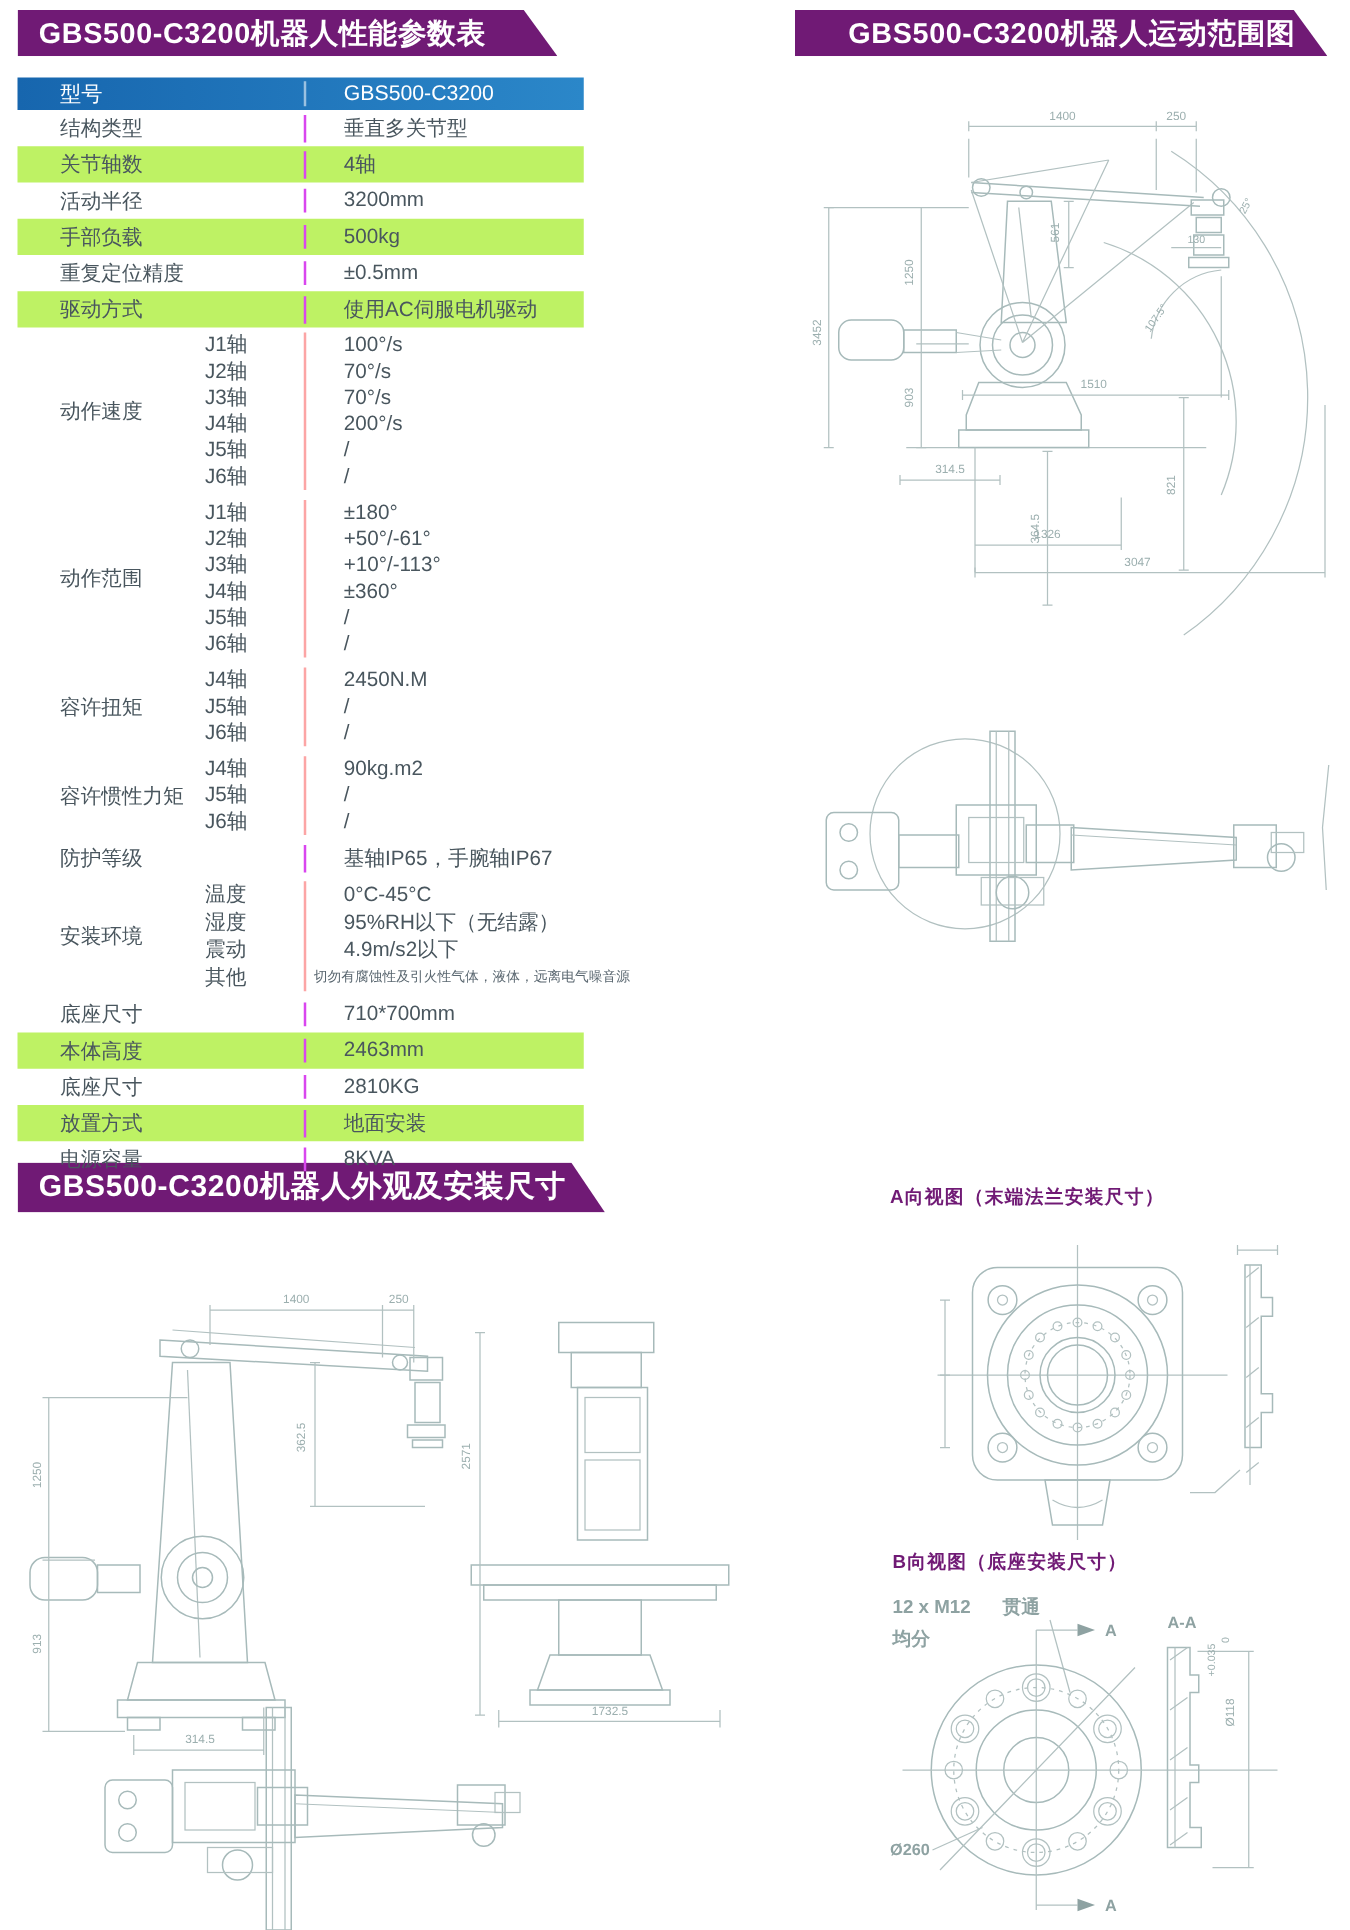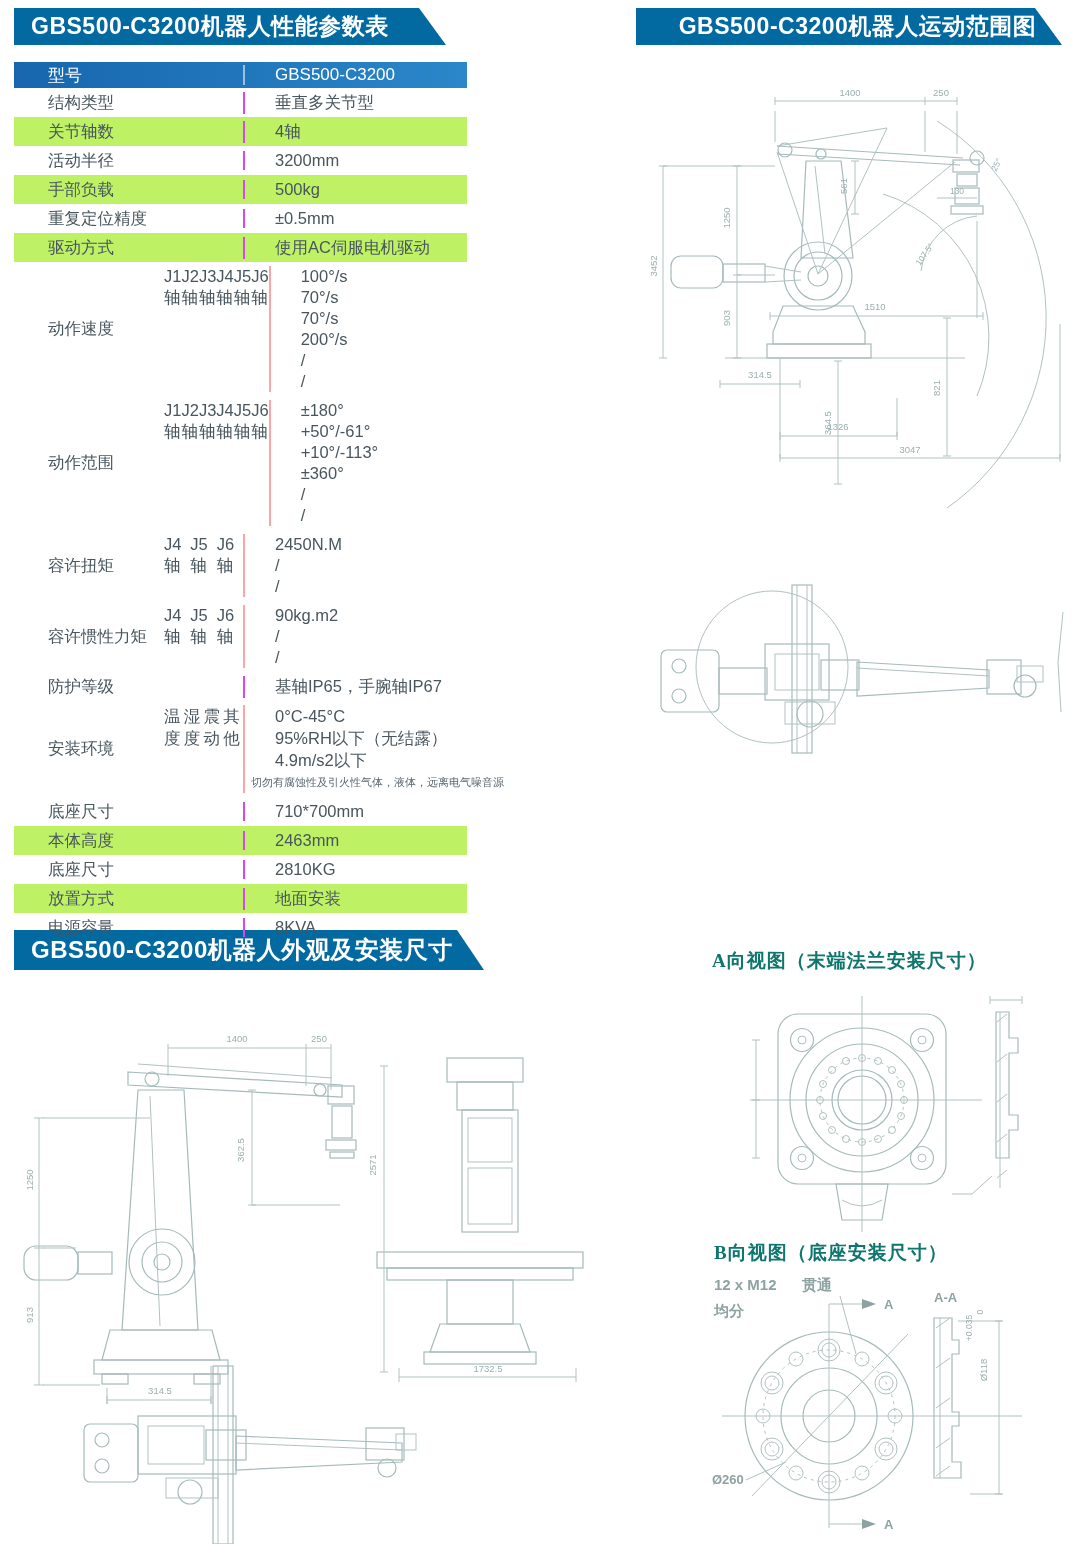--- a/index.html
+++ b/index.html
@@ -1,55 +1,55 @@
 <!DOCTYPE html>
 <html><head>
 <meta charset="utf-8">
 <style>
   html,body{margin:0;padding:0;background:#ffffff;}
   body{width:1080px;height:1544px;position:relative;overflow:hidden;
        font-family:"Liberation Sans","DejaVu Sans",sans-serif;}
   .page{position:absolute;inset:0;background:#ffffff;}
 
   
-  .banner{position:absolute;background:#0369a1;color:#ffffff;font-weight:bold;
+  .banner{position:absolute;background:#701a75;color:#ffffff;font-weight:bold;
           font-size:23px;line-height:37px;padding-left:17px;letter-spacing:.5px;
           clip-path:polygon(0 0,calc(100% - 27px) 0,100% 100%,0 100%);box-sizing:border-box;}
   .banner.spec{left:14px;top:8px;width:432px;height:37px;}
   .banner.motion{left:636px;top:8px;width:426px;height:37px;text-align:center;}
   .banner.appearance{left:14px;top:930px;width:470px;height:40px;line-height:40px;font-size:24px;}
 
   
   .spec-table{position:absolute;left:14px;top:62px;width:453px;color:#49565e;font-size:16.5px;}
   .t-head{display:flex;height:26px;align-items:center;color:#fff;font-size:17px;
           background:linear-gradient(90deg,#1766ae,#2b87c9);}
   .t-head .h-lab{flex:0 0 229px;padding-left:34px;box-sizing:border-box;}
   .t-head .h-val{flex:1;border-left:2px solid rgba(255,255,255,.55);padding-left:30px;box-sizing:border-box;}
   .t-row{display:flex;min-height:29px;align-items:center;}
   .t-row.alt{background:#bef264;}
   .lab{flex:0 0 229px;padding-left:34px;box-sizing:border-box;display:flex;align-items:center;}
   .val{flex:1;border-left:2px solid #d946ef;padding-left:30px;box-sizing:border-box;display:flex;align-items:center;}
   .t-group{display:flex;padding:4px 0;}
   .g-lab{flex:0 0 150px;padding-left:34px;box-sizing:border-box;align-self:center;}
-  .g-mid{flex:0 0 79px;display:flex;flex-direction:row;justify-content:center;}
+  .g-mid{flex:0 0 79px;display:flex;flex-direction:column;justify-content:center;}
   .g-mid span{line-height:21px;}
   .g-val{flex:1;border-left:2px solid #fca5a5;padding-left:30px;box-sizing:border-box;
          display:flex;flex-direction:column;justify-content:center;}
   .g-val span{line-height:21px;}
   .t-group.env .g-mid span,.t-group.env .g-val span{line-height:22px;}
   .g-val .tiny{font-size:11px;line-height:18px;margin-left:-24px;white-space:nowrap;color:#5a6770;}
 
   
   .draw{position:absolute;}
   .ln{stroke:#b2c1c1;fill:none;stroke-width:1;}
   .rb{stroke:#a7baba;fill:none;stroke-width:1.2;}
   .dim{fill:#9cafaf;font-size:9.5px;}
   .dim2{fill:#9cafaf;font-size:8.5px;}
   svg text{font-family:"Liberation Sans","DejaVu Sans",sans-serif;}
-  .view-title{position:absolute;color:#0f766e;font-weight:bold;font-size:19px;letter-spacing:1px;font-family:Liberation Serif, serif;}
+  .view-title{position:absolute;color:#701a75;font-weight:bold;font-size:15px;letter-spacing:1px;}
   .blab{fill:#8ea2a2;font-size:15px;font-weight:bold;}
   .blab2{fill:#8ea2a2;font-size:13px;font-weight:bold;}
 </style>
 </head>
 <body>
 
 <div class="page">
 
   <div class="banner spec">GBS500-C3200机器人性能参数表</div>
   <div class="banner motion">GBS500-C3200机器人运动范围图</div>

